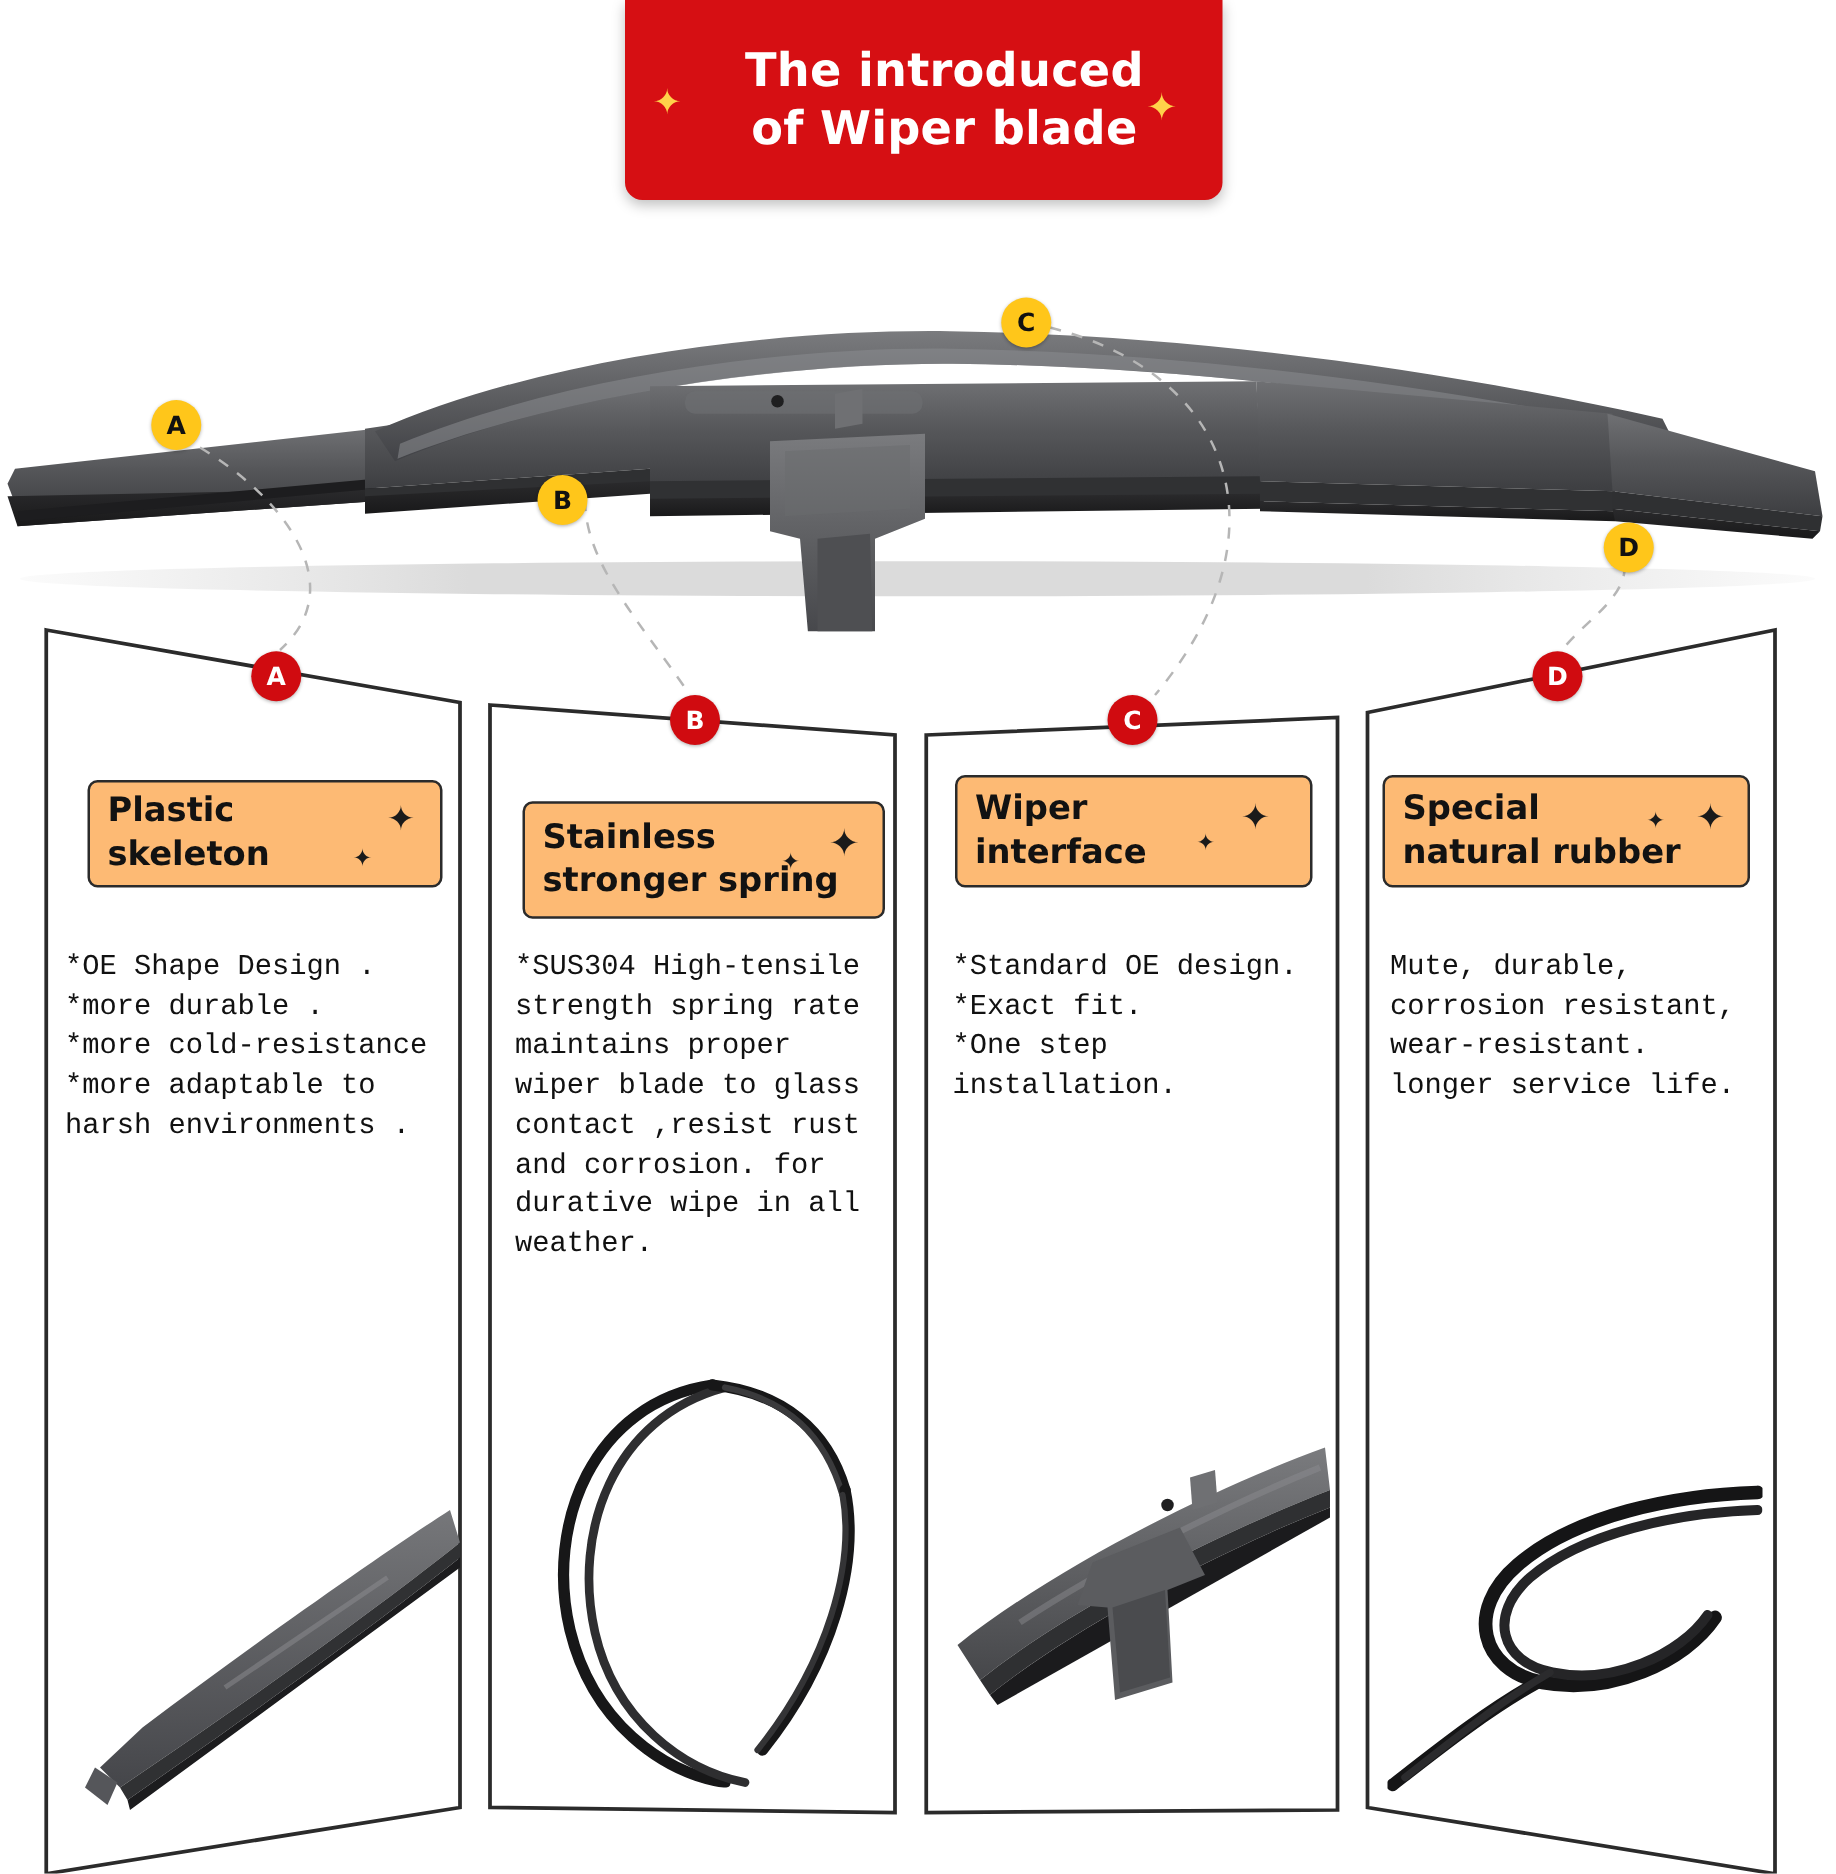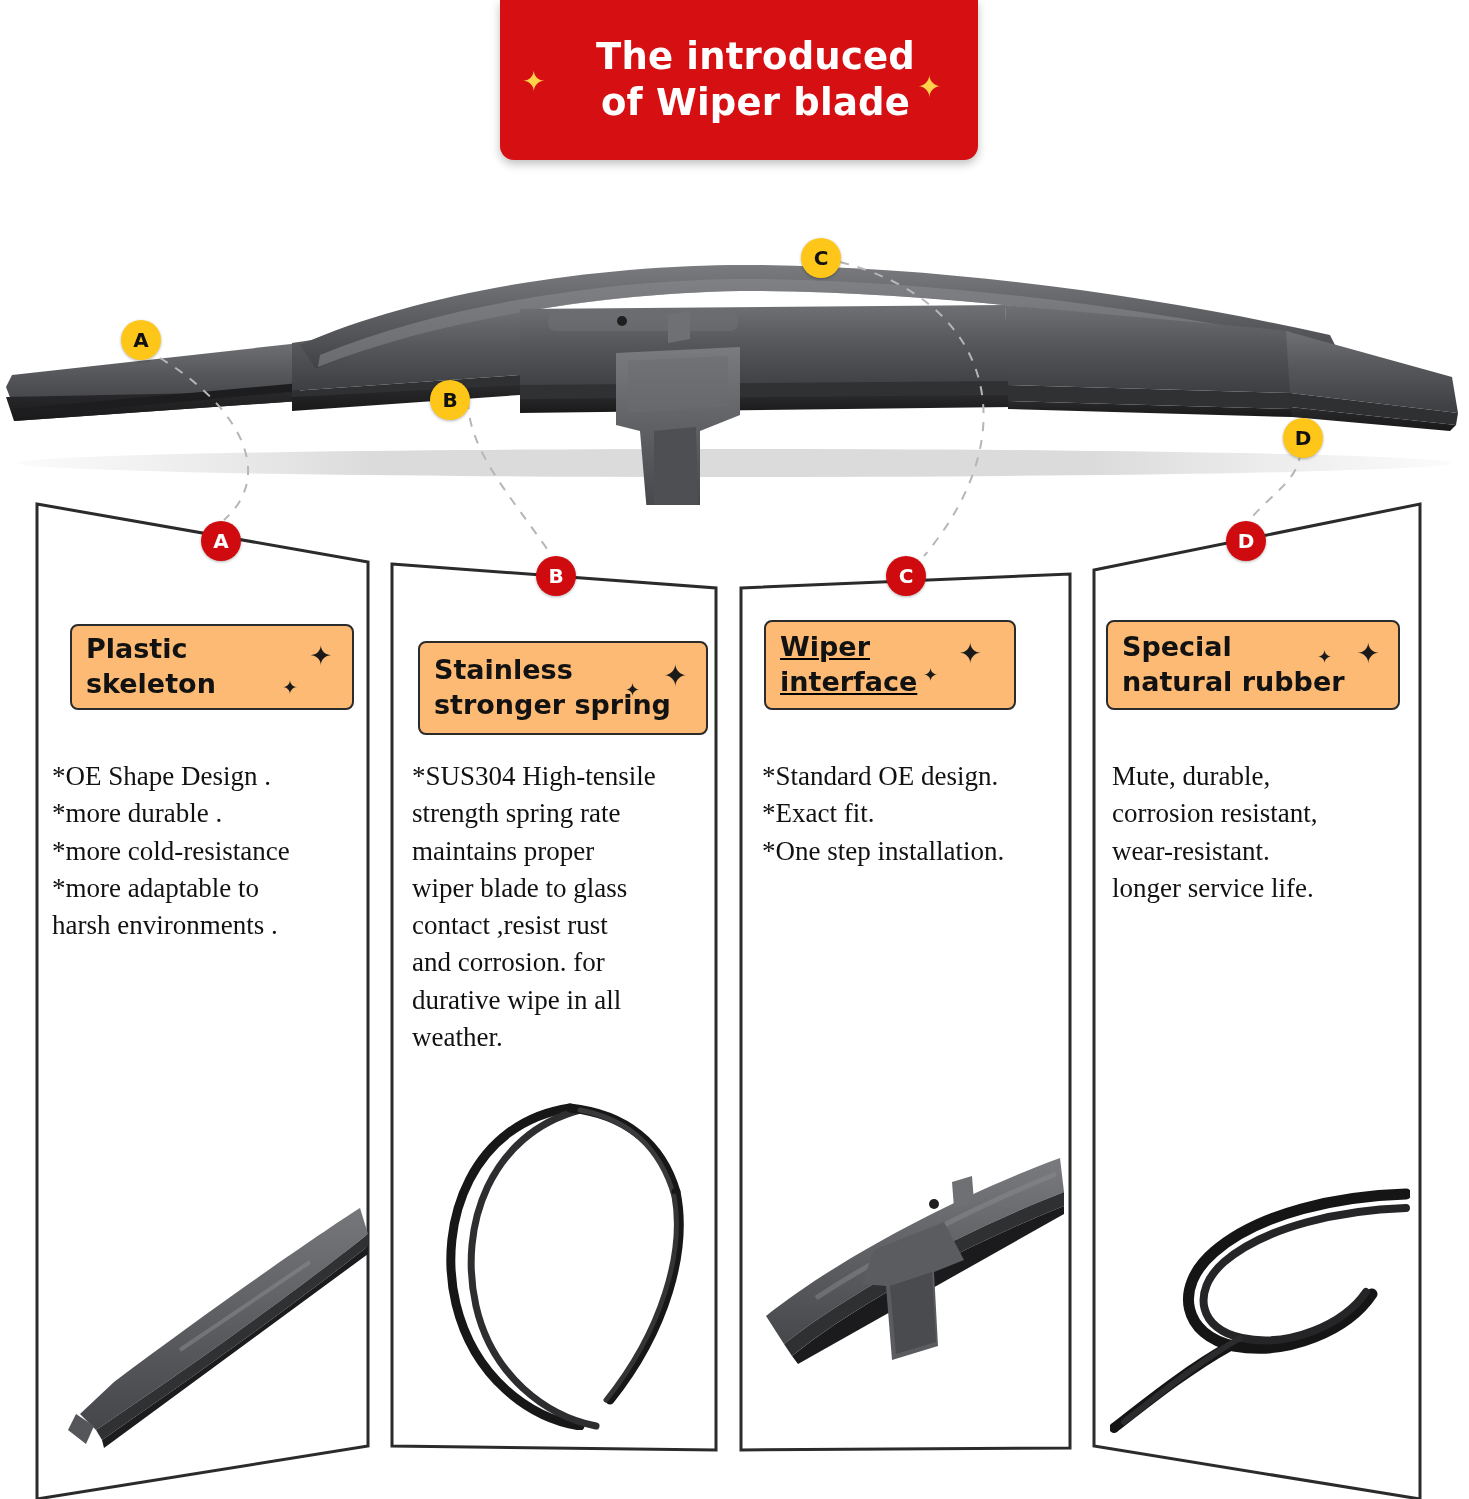--- a/index.html
+++ b/index.html
@@ -133,22 +133,22 @@
     bottom: 0;
     width: 88px;
   }
   .title-sparks span {
     position: absolute;
     color: #1a1a1a;
     line-height: 1;
   }
   .card-body {
     position: absolute;
-    font-family: Liberation Serif, serif;
-    font-size: 27px;
+    font-family: Liberation Mono, monospace;
+    font-size: 23px;
     line-height: 1.38;
     color: #111111;
     white-space: pre-line;
   }
   .card-img {
     position: absolute;
   }
 
   .frame-svg { position: absolute; left: 0; top: 0; }
 </style>
@@ -301,21 +301,21 @@
       <path d="M140,8 C44,22 6,120 26,204 C44,278 100,318 150,326" fill="none" stroke="#171718" stroke-width="9" stroke-linecap="round"></path>
       <path d="M150,10 C60,34 28,126 46,206 C62,276 116,316 166,326" fill="none" stroke="#2e2e30" stroke-width="7" stroke-linecap="round"></path>
       <path d="M140,8 C196,14 232,44 246,92" fill="none" stroke="#171718" stroke-width="9" stroke-linecap="round"></path>
       <path d="M150,10 C200,20 230,48 244,96" fill="none" stroke="#3a3a3c" stroke-width="5" stroke-linecap="round"></path>
       <path d="M246,92 C258,150 236,230 180,300" fill="none" stroke="#171718" stroke-width="9" stroke-linecap="round"></path>
       <path d="M244,96 C254,152 232,230 176,300" fill="none" stroke="#343436" stroke-width="5" stroke-linecap="round"></path>
     </svg>
   </div>
 
   <div>
-    <div class="card-title-box" style="left:764px; top:120px; width:252px; height:90px;text-decoration:underline;">
+    <div class="card-title-box" style="left:764px; top:120px; width:286px; height:90px;">
       <div class="card-title">Wiper
 interface</div>
       <div class="title-sparks">
         <span style="right:22px; top:18px; font-size:28px;">✦</span>
         <span style="right:66px; top:44px; font-size:18px;">✦</span>
       </div>
     </div>
     <div class="card-body" style="left:762px; top:258px; width:300px;">*Standard OE design.
 *Exact fit.
 *One step installation.</div>

